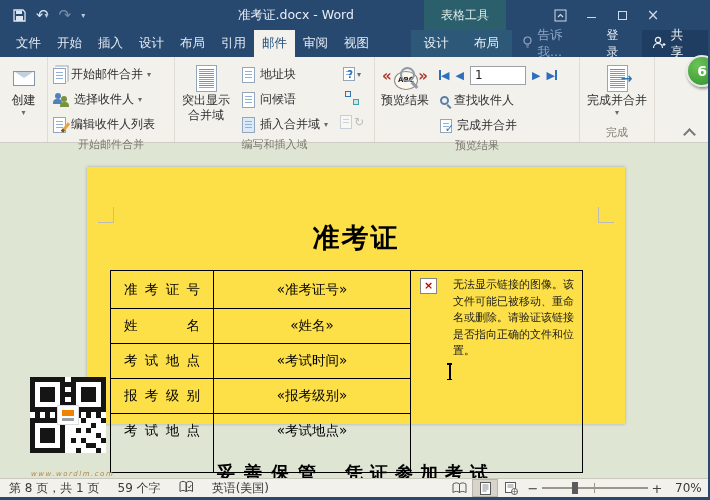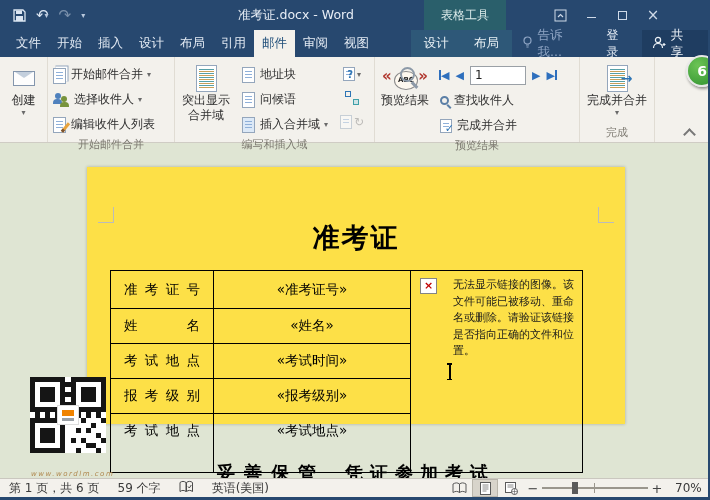--- a/index.html
+++ b/index.html
@@ -462,21 +462,21 @@
         </g>
         <rect x="5.4" y="5.6" width="4.2" height="3.8" fill="#fff" stroke="#ddd" stroke-width="0.2"></rect>
         <rect x="6.3" y="6.6" width="2.4" height="1.1" fill="#f08300"></rect>
         <rect x="6.3" y="8" width="2.4" height="0.6" fill="#9aa0a6"></rect>
       </svg>
     </span>
     <span class="wm-url">www.wordlm.com</span>
   </div>
 
   <div class="statusbar">
-    <span class="sb-item">第 1 页，共 6 页</span>
+    <span class="sb-item">第 8 页，共 1 页</span>
     <span class="sb-item">59 个字</span>
     <span class="sb-item">
       <svg width="15" height="14" viewBox="0 0 15 14">
           <path d="M1 2.5 C3 1 5 1 7 2.5 L7 11.5 C5 10 3 10 1 11.5 Z" fill="none" stroke="#4a4a4a"></path>
           <path d="M13.5 2.5 C11.5 1 9.5 1 7.5 2.5 L7.5 11.5 C9.5 10 11.5 10 13.5 11.5 Z" fill="none" stroke="#4a4a4a"></path>
           <path d="M9 6.5 l1.3 1.5 2-3" fill="none" stroke="#4a4a4a"></path>
         </svg>
     </span>
     <span class="sb-item">英语(美国)</span>
 

